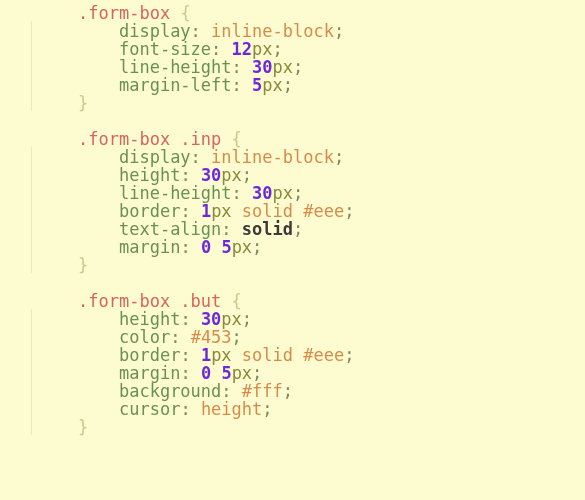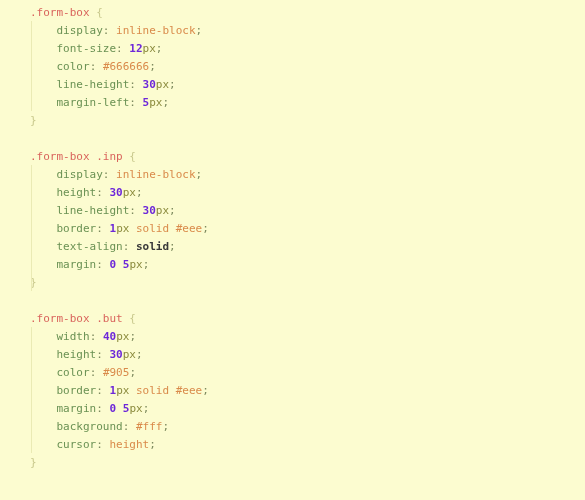--- a/index.html
+++ b/index.html
@@ -33,23 +33,24 @@
     position: absolute;
     left: 1px;
     top: 17px;
     width: 1px;
     background: #eaeab4;
   }
 
   .code-line {
     height: 18px;
     line-height: 18px;
-    font-size: 11px;
+    font-size: 17px;
     white-space: pre;
     letter-spacing: 0px;
+    margin-left: 48px;
   }
 
   .blank-line {
     height: 18px;
     line-height: 18px;
   }
 
   
   .tok-selector   { color: #d9645c; }  
   .tok-brace      { color: #c9c98d; }  
@@ -68,21 +69,20 @@
 
   <div class="code-block">
     <div class="indent-guide" style="height:90px;"></div>
 
     <div class="code-line"><span class="tok-selector">.form-box</span><span class="tok-space"> </span><span class="tok-brace">{</span></div>
 
     <div class="code-line"><span class="tok-space">    </span><span class="tok-prop">display</span><span class="tok-punct">:</span><span class="tok-space"> </span><span class="tok-value">inline-block</span><span class="tok-punct">;</span></div>
 
     <div class="code-line"><span class="tok-space">    </span><span class="tok-prop">font-size</span><span class="tok-punct">:</span><span class="tok-space"> </span><span class="tok-number">12</span><span class="tok-unit">px</span><span class="tok-punct">;</span></div>
 
-    <div class="code-line"><span class="tok-space">    </span><span class="tok-prop">color</span><span class="tok-punct">:</span><span class="tok-space"> </span><span class="tok-value">#666666</span><span class="tok-punct">;</span></div>
 
     <div class="code-line"><span class="tok-space">    </span><span class="tok-prop">line-height</span><span class="tok-punct">:</span><span class="tok-space"> </span><span class="tok-number">30</span><span class="tok-unit">px</span><span class="tok-punct">;</span></div>
 
     <div class="code-line"><span class="tok-space">    </span><span class="tok-prop">margin-left</span><span class="tok-punct">:</span><span class="tok-space"> </span><span class="tok-number">5</span><span class="tok-unit">px</span><span class="tok-punct">;</span></div>
 
     <div class="code-line"><span class="tok-brace">}</span></div>
   </div>
 
   <div class="blank-line"></div>
 
@@ -107,25 +107,24 @@
     <div class="code-line"><span class="tok-brace">}</span></div>
   </div>
 
   <div class="blank-line"></div>
 
   <div class="code-block">
     <div class="indent-guide" style="height:126px;"></div>
 
     <div class="code-line"><span class="tok-selector">.form-box .but</span><span class="tok-space"> </span><span class="tok-brace">{</span></div>
 
-    <div class="code-line"><span class="tok-space">    </span><span class="tok-prop">width</span><span class="tok-punct">:</span><span class="tok-space"> </span><span class="tok-number">40</span><span class="tok-unit">px</span><span class="tok-punct">;</span></div>
 
     <div class="code-line"><span class="tok-space">    </span><span class="tok-prop">height</span><span class="tok-punct">:</span><span class="tok-space"> </span><span class="tok-number">30</span><span class="tok-unit">px</span><span class="tok-punct">;</span></div>
 
-    <div class="code-line"><span class="tok-space">    </span><span class="tok-prop">color</span><span class="tok-punct">:</span><span class="tok-space"> </span><span class="tok-value">#905</span><span class="tok-punct">;</span></div>
+    <div class="code-line"><span class="tok-space">    </span><span class="tok-prop">color</span><span class="tok-punct">:</span><span class="tok-space"> </span><span class="tok-value">#453</span><span class="tok-punct">;</span></div>
 
     <div class="code-line"><span class="tok-space">    </span><span class="tok-prop">border</span><span class="tok-punct">:</span><span class="tok-space"> </span><span class="tok-number">1</span><span class="tok-unit">px</span><span class="tok-space"> </span><span class="tok-value">solid #eee</span><span class="tok-punct">;</span></div>
 
     <div class="code-line"><span class="tok-space">    </span><span class="tok-prop">margin</span><span class="tok-punct">:</span><span class="tok-space"> </span><span class="tok-number">0</span><span class="tok-space"> </span><span class="tok-number">5</span><span class="tok-unit">px</span><span class="tok-punct">;</span></div>
 
     <div class="code-line"><span class="tok-space">    </span><span class="tok-prop">background</span><span class="tok-punct">:</span><span class="tok-space"> </span><span class="tok-value">#fff</span><span class="tok-punct">;</span></div>
 
     <div class="code-line"><span class="tok-space">    </span><span class="tok-prop">cursor</span><span class="tok-punct">:</span><span class="tok-space"> </span><span class="tok-value">height</span><span class="tok-punct">;</span></div>
 
     <div class="code-line"><span class="tok-brace">}</span></div>

